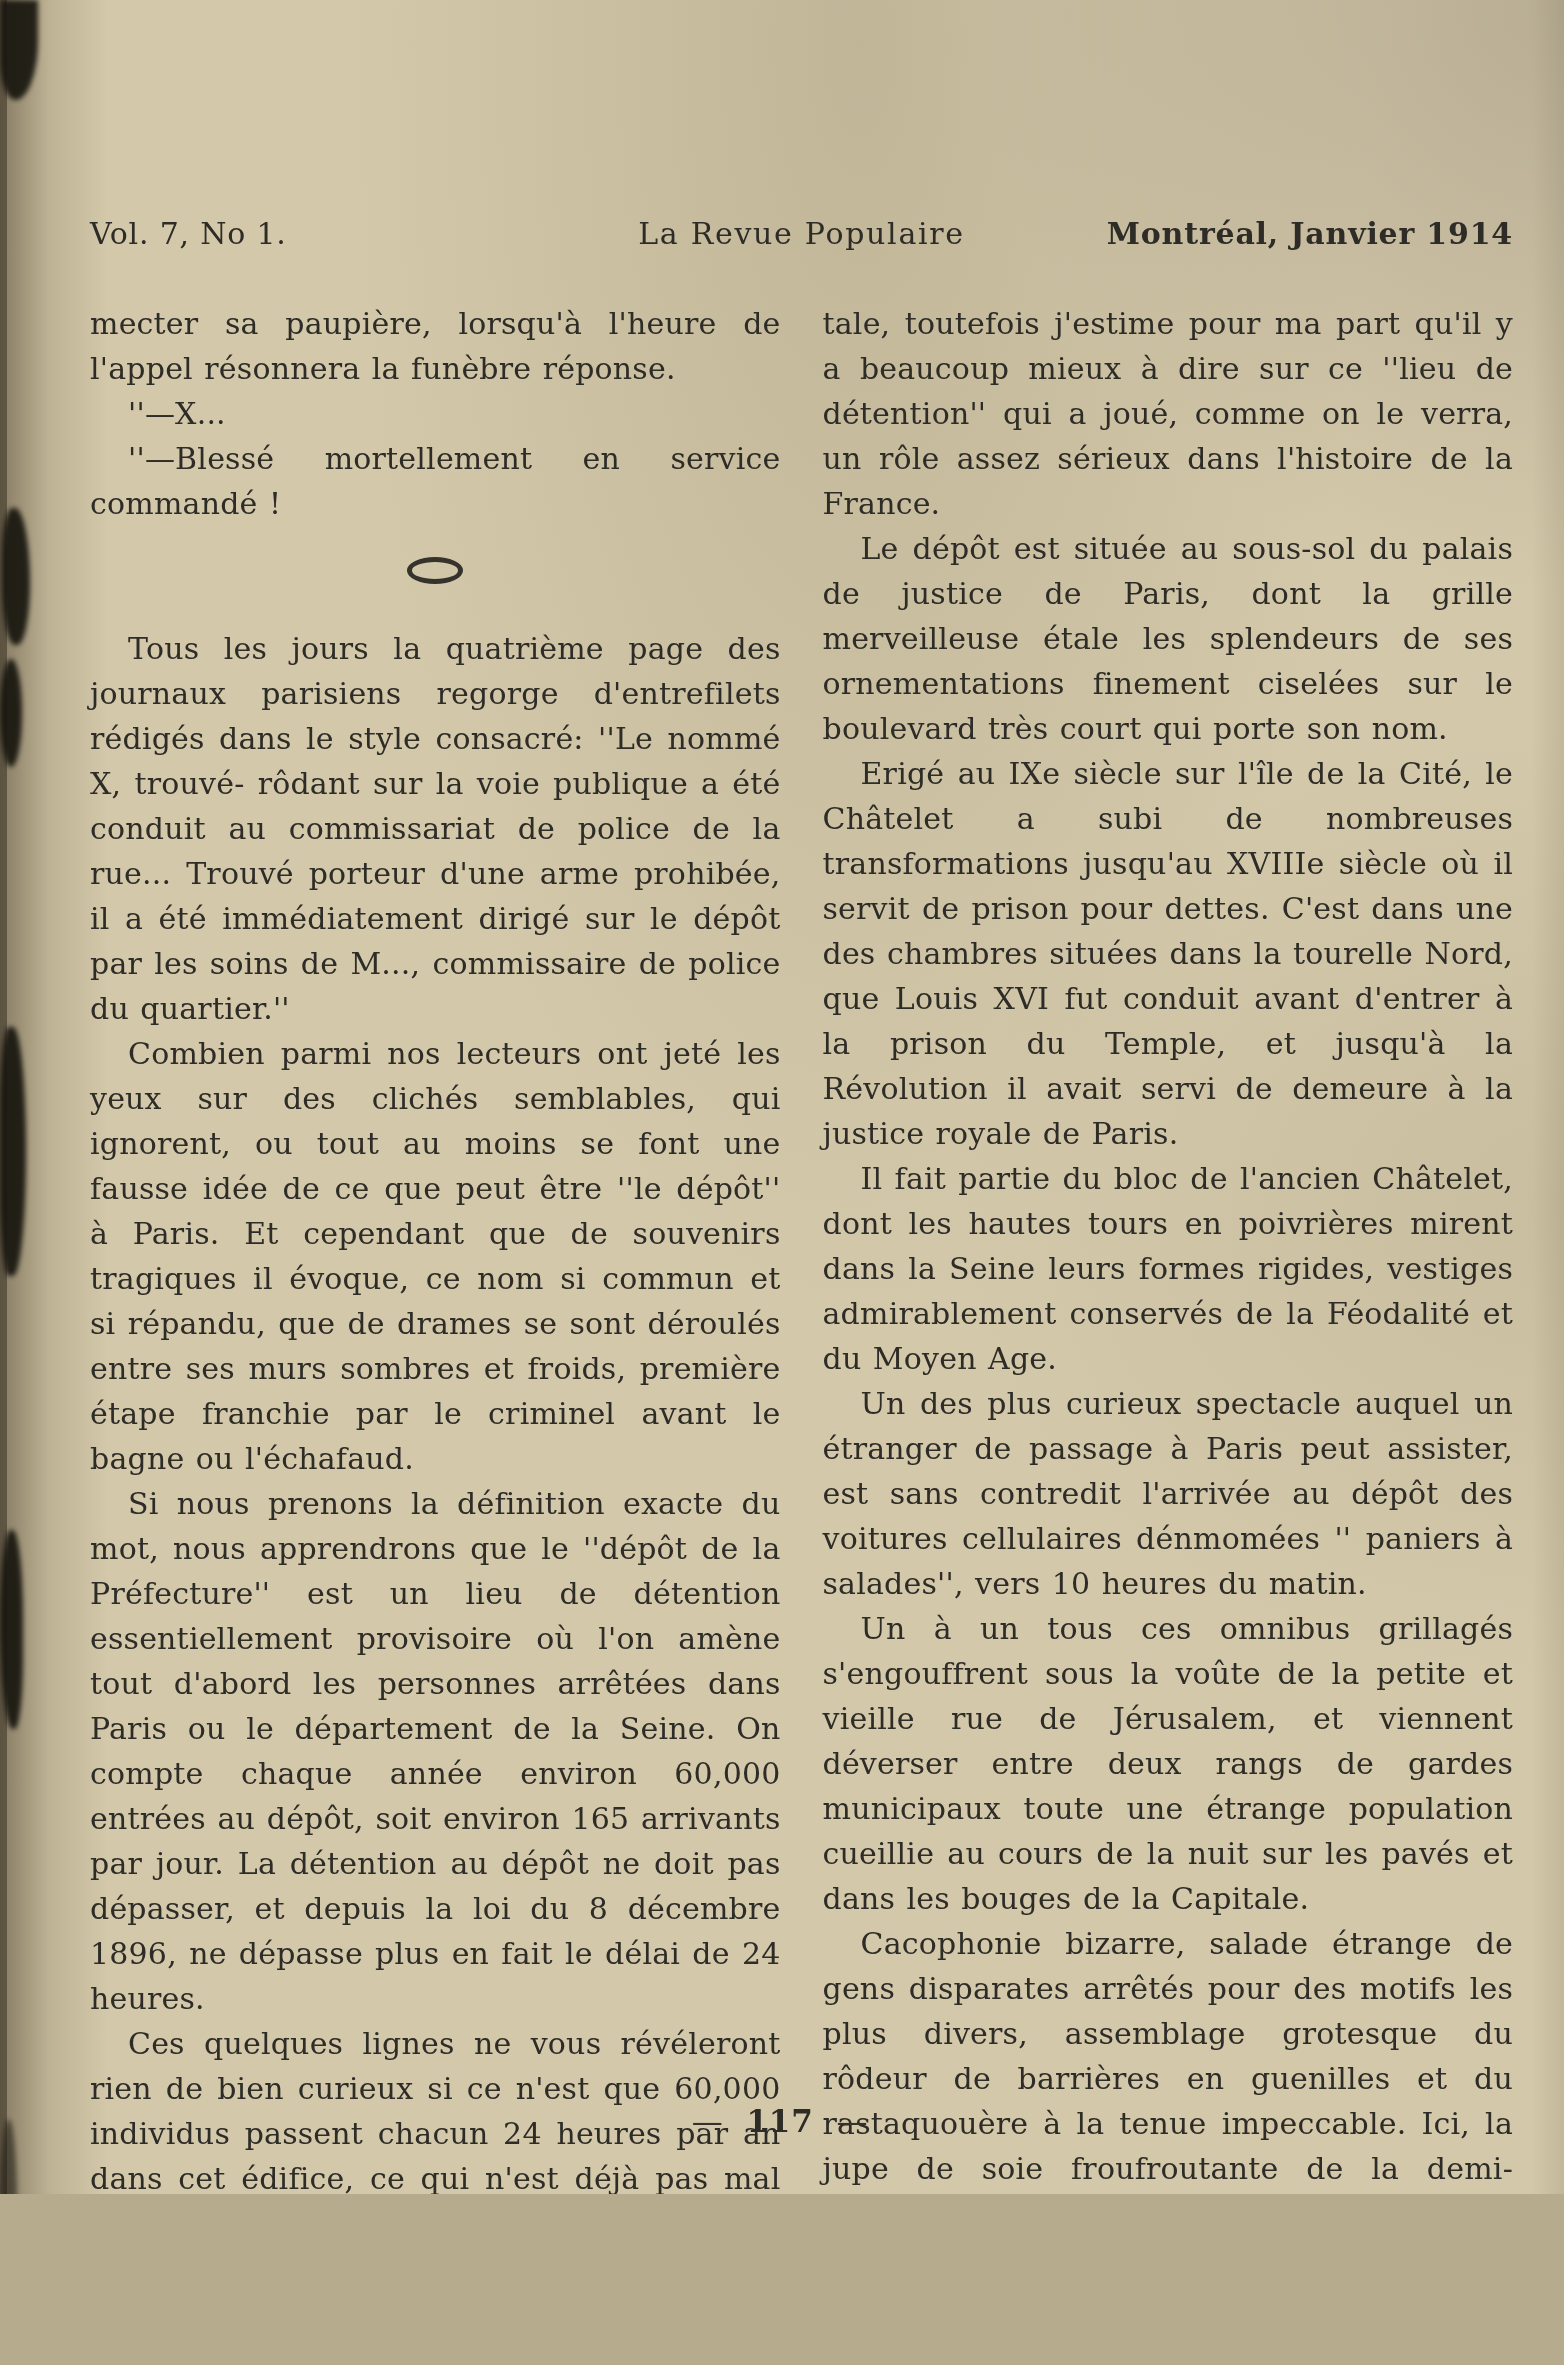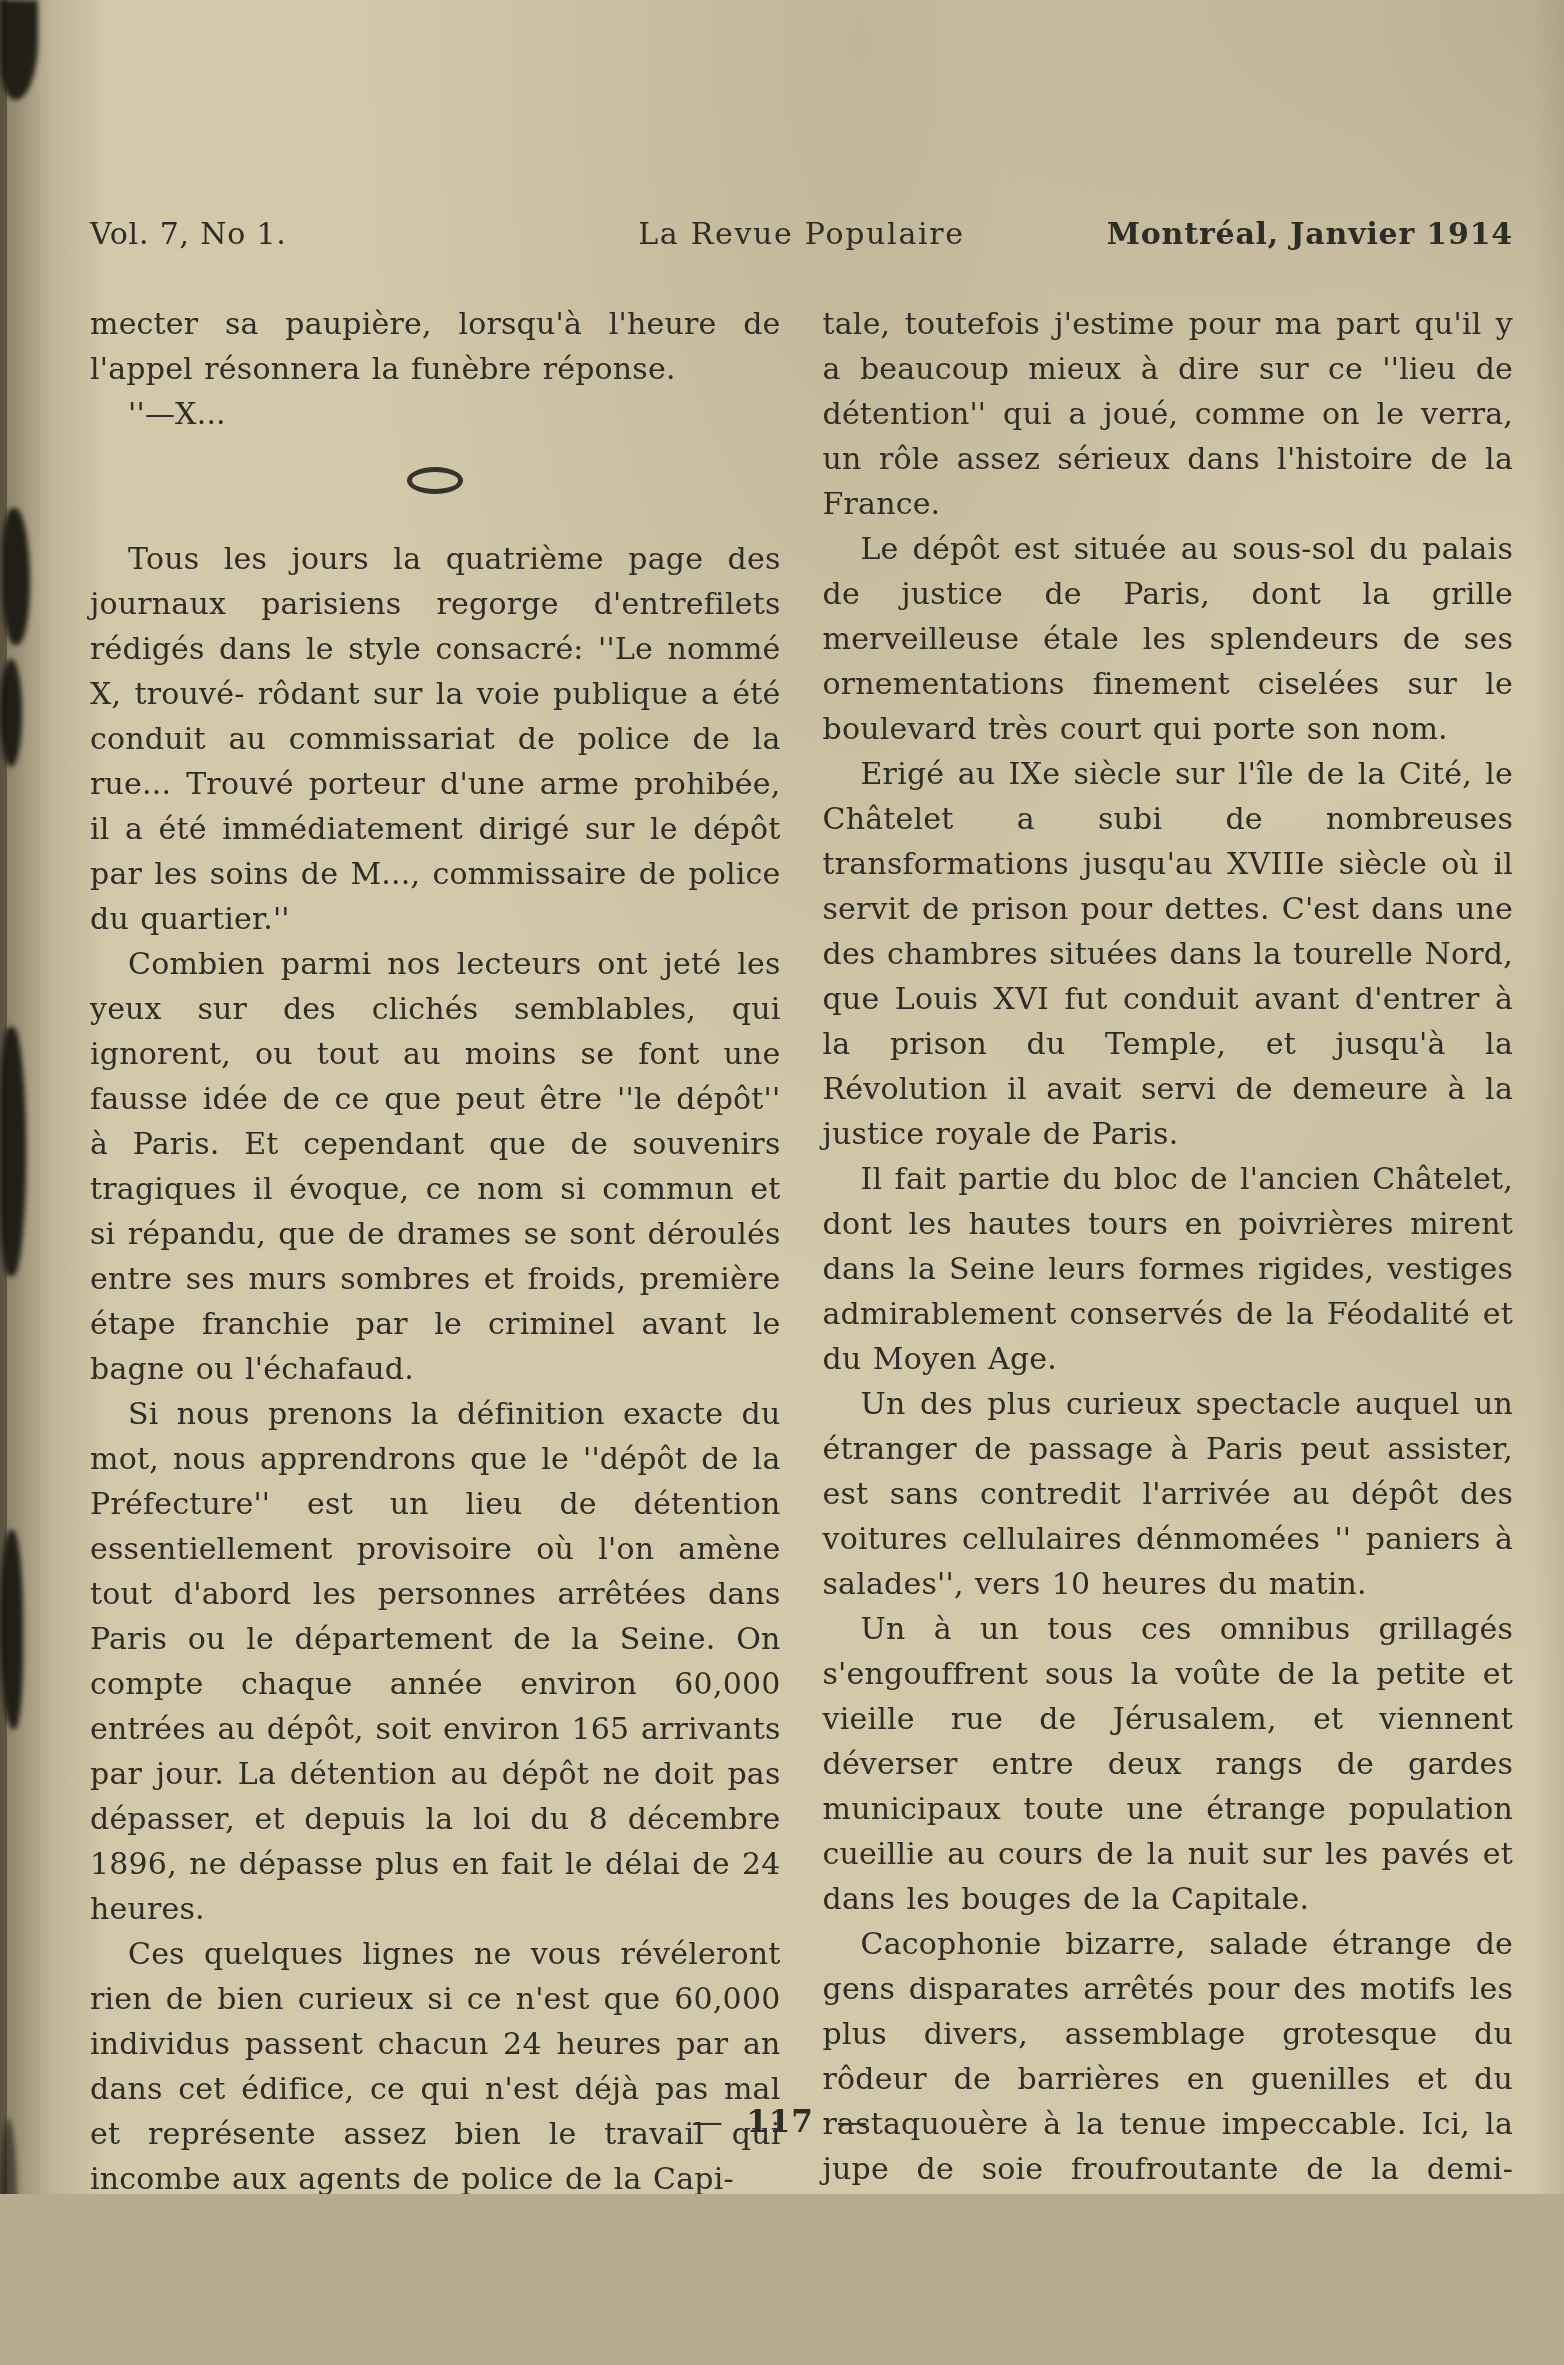--- a/index.html
+++ b/index.html
@@ -122,20 +122,21 @@
       <span class="vol">Vol. 7, No 1.</span>
       <span class="title">La Revue Populaire</span>
       <span class="date">Montréal, Janvier 1914</span>
     </header>
 
     <div class="columns">
 
       <div class="col">
         <p class="noindent">mecter sa paupière, lorsqu'à l'heure de l'appel résonnera la funèbre réponse.</p>
         <p class="indent">''—X...</p>
+        <p class="indent">''—Blessé mortellement en service commandé !</p>
         <div class="ornament">
           <span class="oval"></span>
         </div>
         <p class="indent">Tous les jours la quatrième page des journaux parisiens regorge d'entrefilets rédigés dans le style consacré: ''Le nommé X, trouvé- rôdant sur la voie publique a été conduit au commissariat de police de la rue... Trouvé porteur d'une arme prohibée, il a été immédiatement dirigé sur le dépôt par les soins de M..., commissaire de police du quartier.''</p>
         <p class="indent">Combien parmi nos lecteurs ont jeté les yeux sur des clichés semblables, qui ignorent, ou tout au moins se font une fausse idée de ce que peut être ''le dépôt'' à Paris. Et cependant que de souvenirs tragiques il évoque, ce nom si commun et si répandu, que de drames se sont déroulés entre ses murs sombres et froids, première étape franchie par le criminel avant le bagne ou l'échafaud.</p>
         <p class="indent">Si nous prenons la définition exacte du mot, nous apprendrons que le ''dépôt de la Préfecture'' est un lieu de détention essentiellement provisoire où l'on amène tout d'abord les personnes arrêtées dans Paris ou le département de la Seine. On compte chaque année environ 60,000 entrées au dépôt, soit environ 165 arrivants par jour. La détention au dépôt ne doit pas dépasser, et depuis la loi du 8 décembre 1896, ne dépasse plus en fait le délai de 24 heures.</p>
         <p class="indent">Ces quelques lignes ne vous révéleront rien de bien curieux si ce n'est que 60,000 individus passent chacun 24 heures par an dans cet édifice, ce qui n'est déjà pas mal et représente assez bien le travail qui incombe aux agents de police de la Capi-</p>
       </div>
 
       <div class="col">

